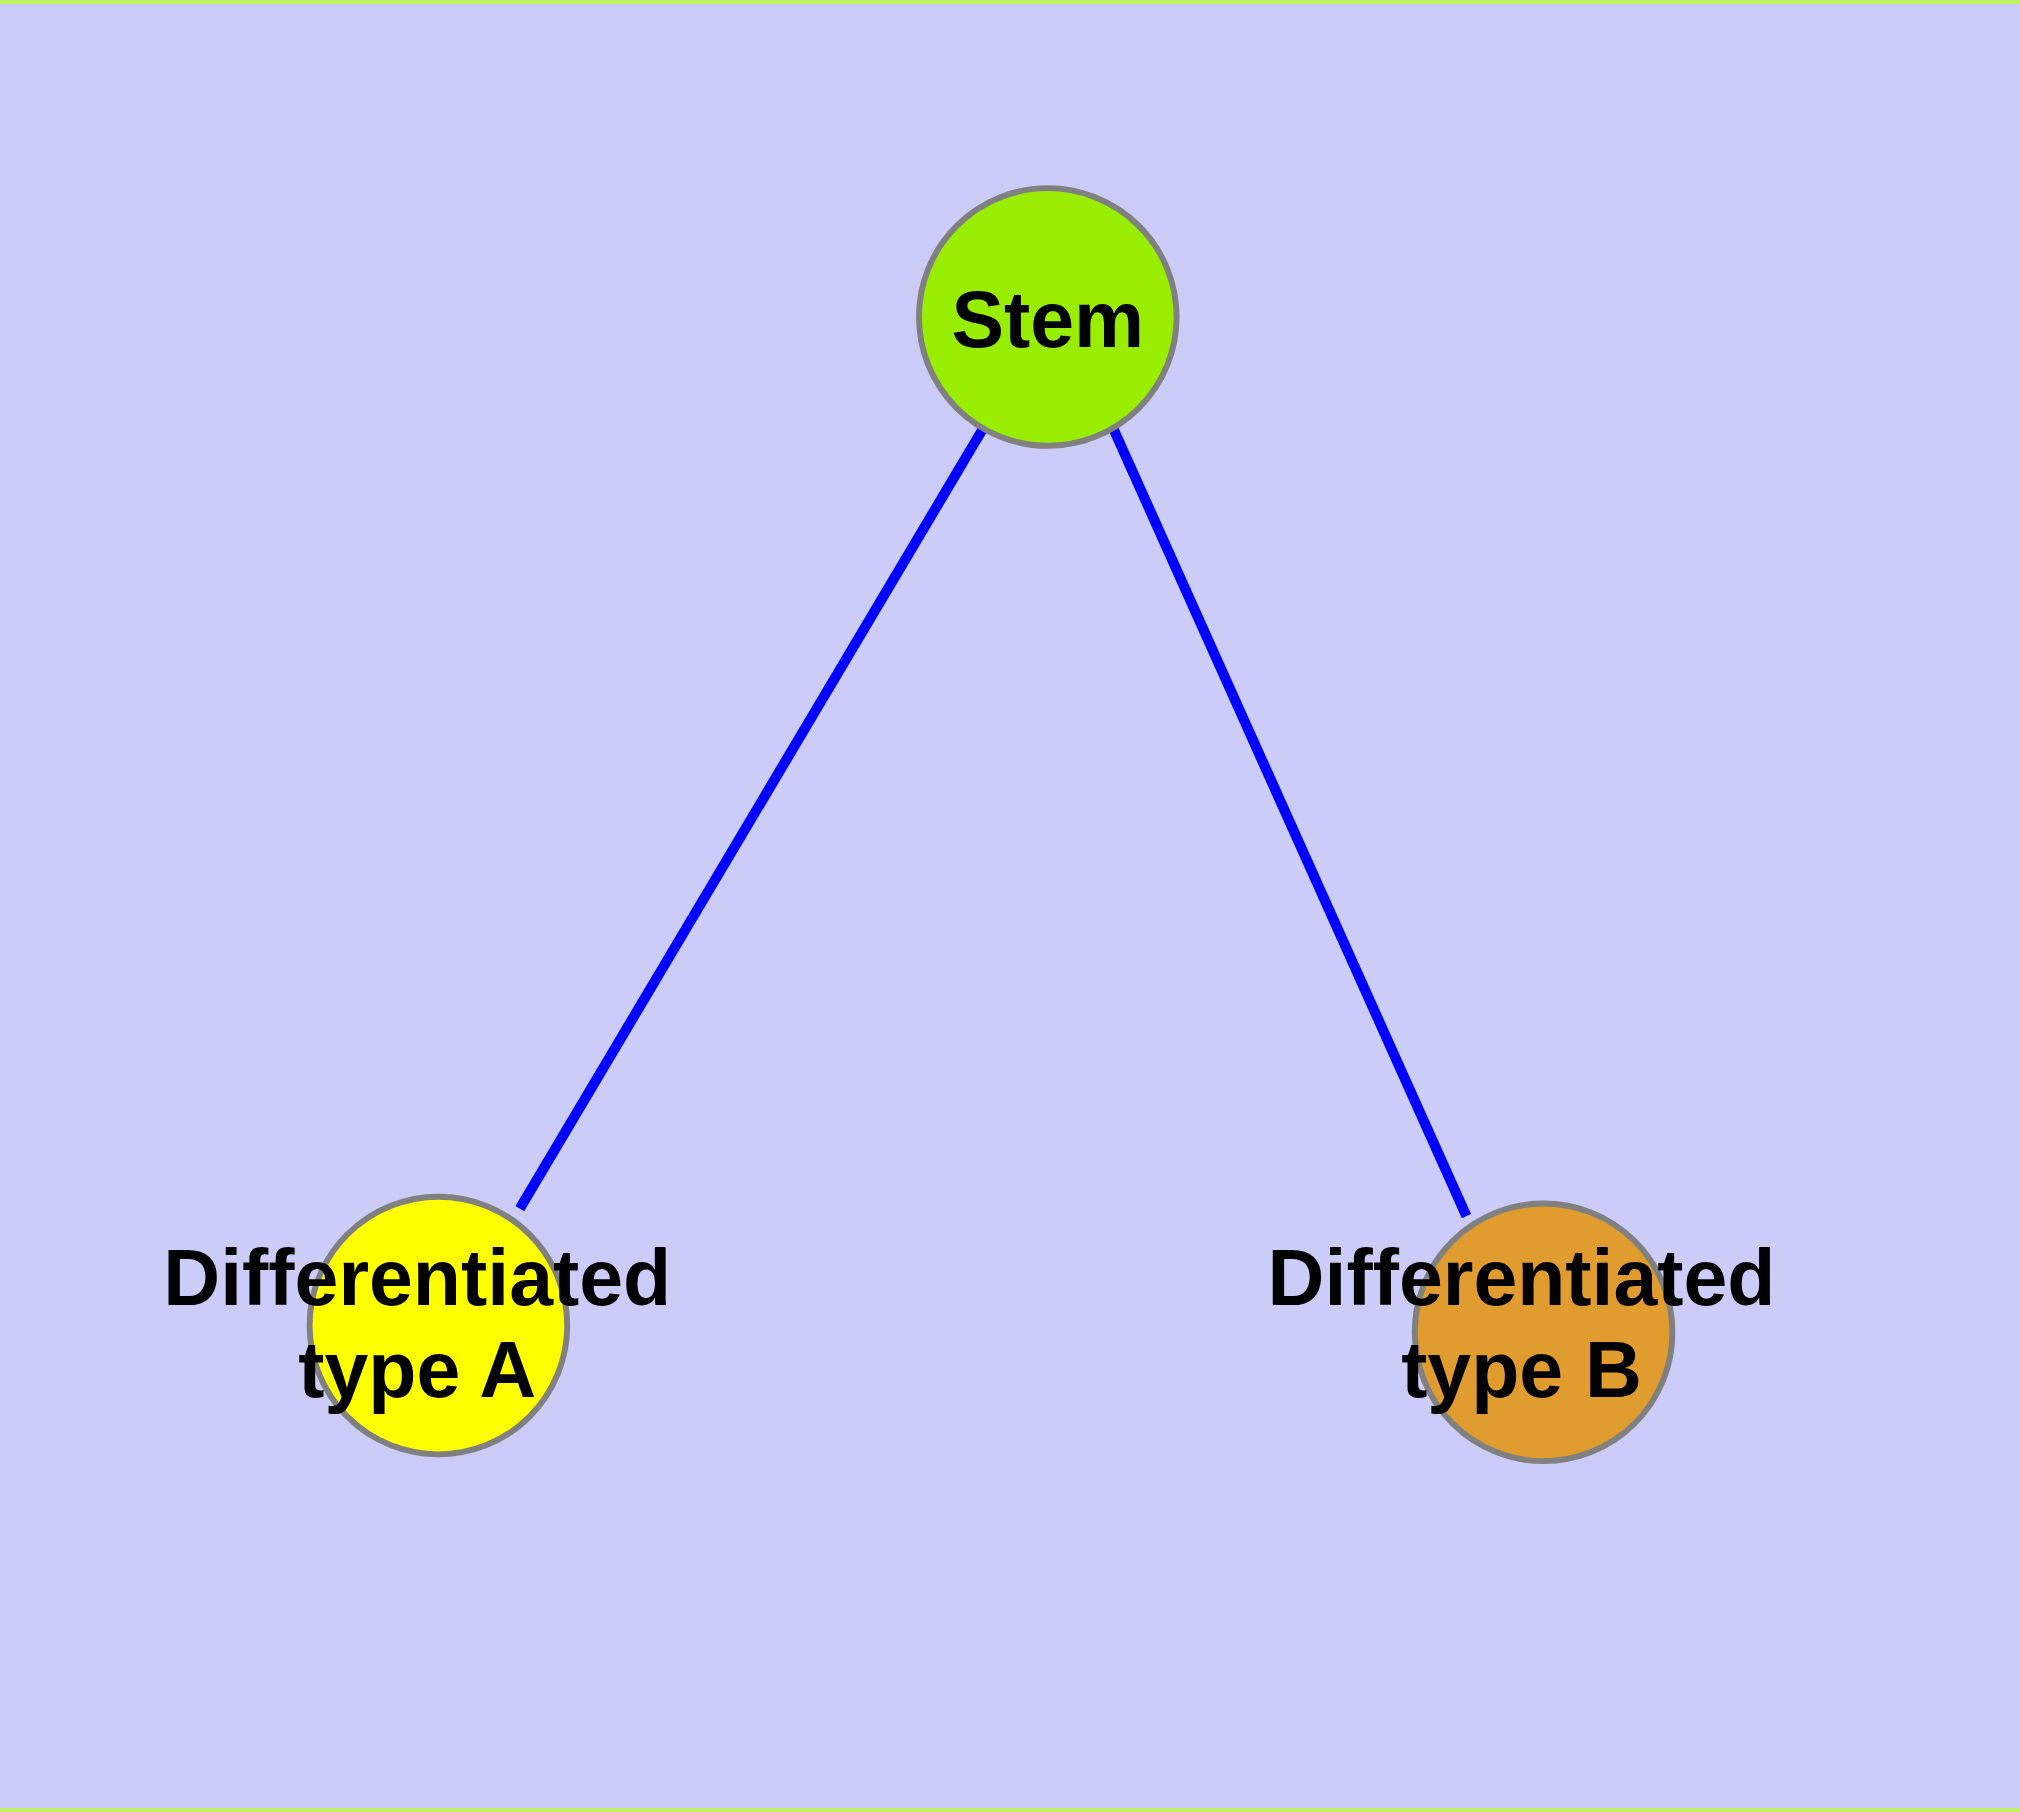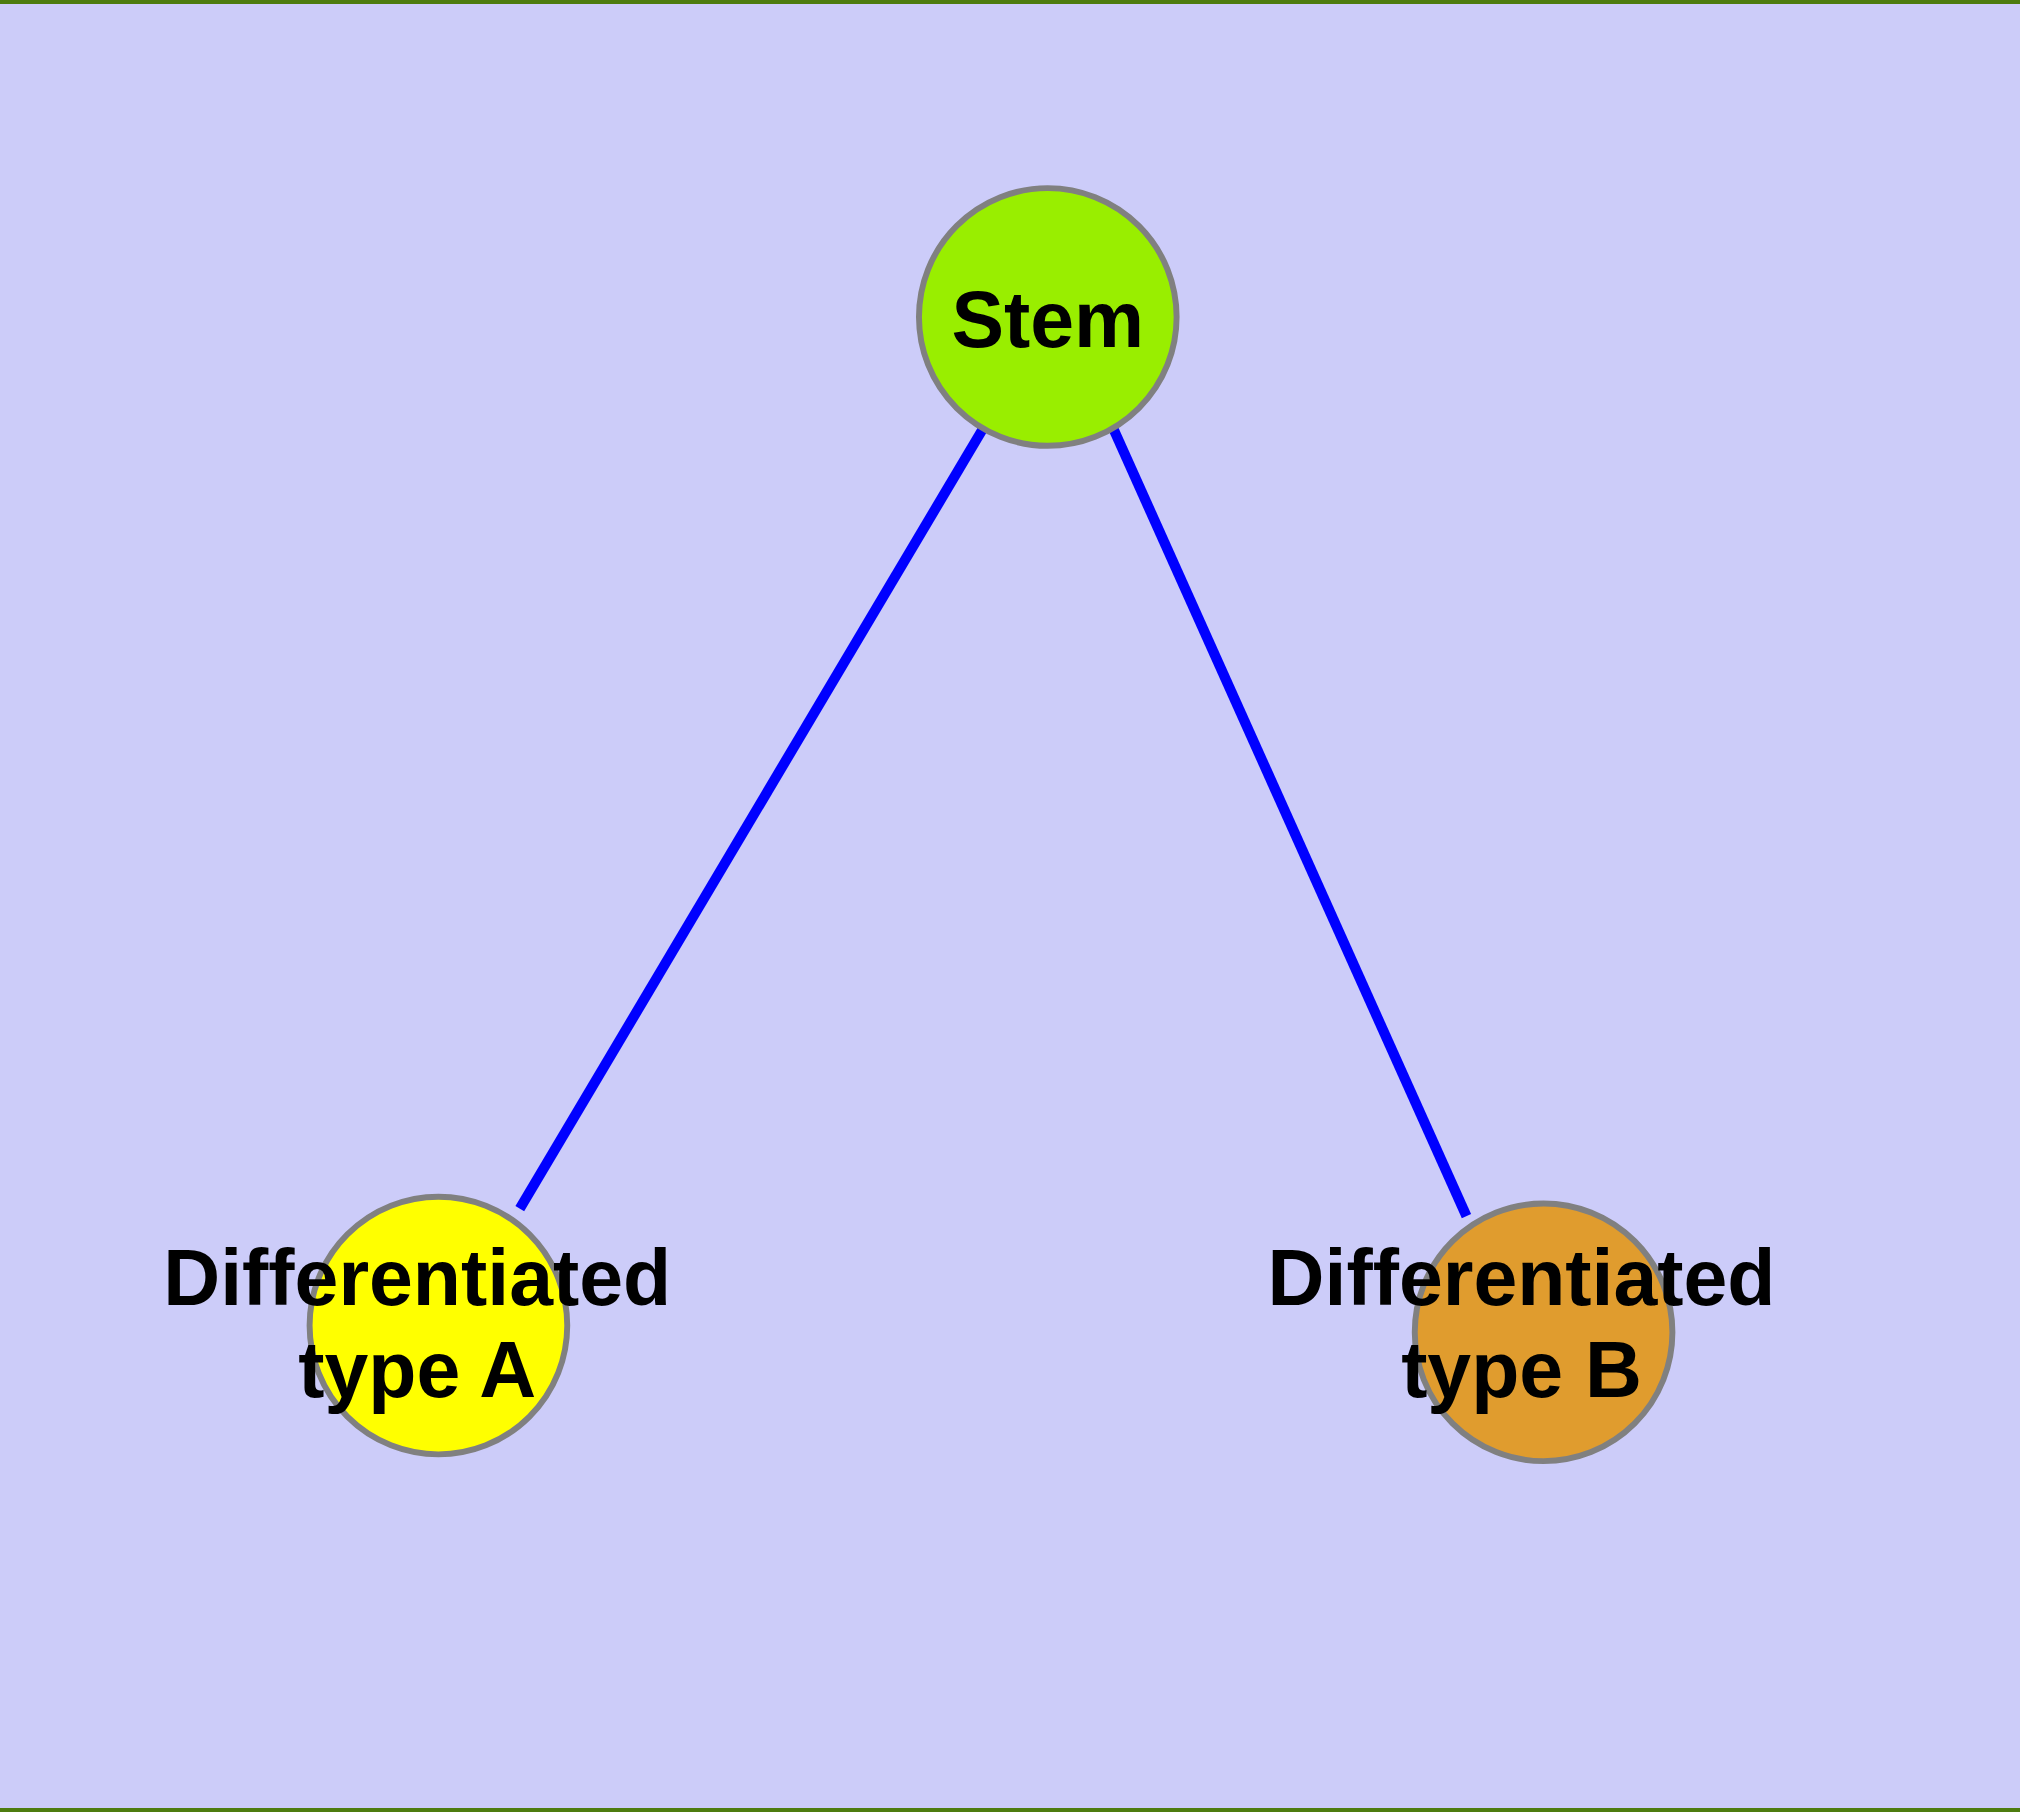--- a/index.html
+++ b/index.html
@@ -5,21 +5,21 @@
   html, body {
     margin: 0;
     padding: 0;
     background: #ffffff;
   }
   #canvas {
     position: relative;
     width: 2021px;
     height: 1812px;
     overflow: hidden;
-    background: #4d7c0f;
+    background: #bef264;
   }
   #plot-area {
     position: absolute;
     left: 0;
     top: 4.2px;
     width: 2021px;
     height: 1804px;
     background: #ccccf9;
   }
   #graph-svg {

